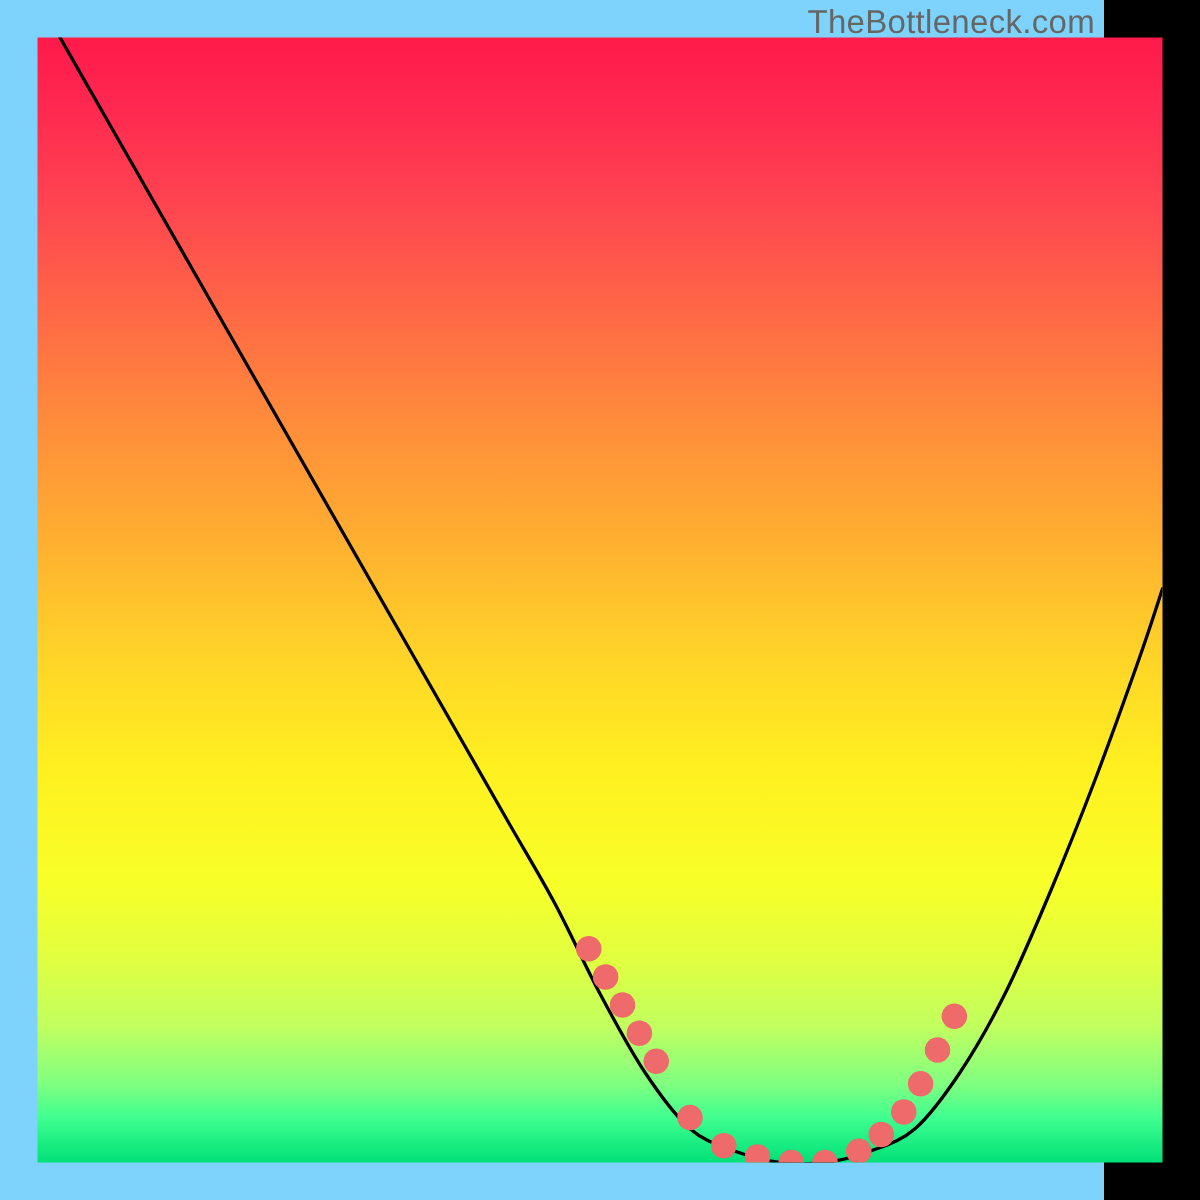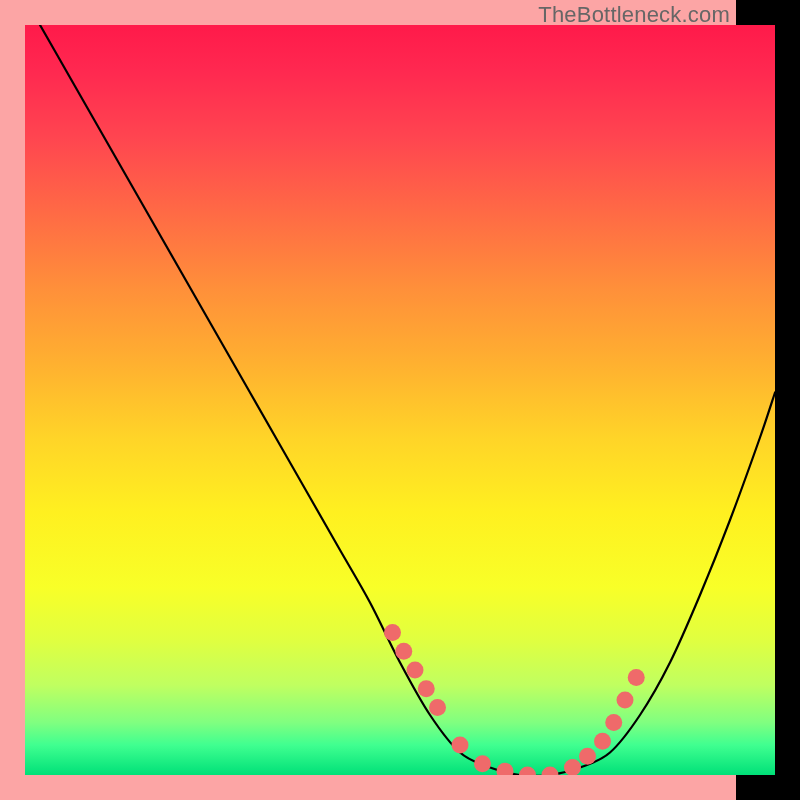--- a/index.html
+++ b/index.html
@@ -1,21 +1,21 @@
 <!DOCTYPE html>
 <html><head>
 <meta charset="utf-8">
 <style>
   * { margin: 0; padding: 0; box-sizing: border-box; }
   html, body { width: 800px; height: 800px; overflow: hidden; background: #000; }
   .chart-container {
     position: relative;
     width: 736px;
     height: 800px;
-    background: #fca5a5;
+    background: #7dd3fc;
   }
   .plot-area {
     position: absolute;
     left: 25px;
     top: 25px;
     width: 750px;
     height: 750px;
     background: linear-gradient(to bottom,
       #ff1a4a 0%,
       #ff2850 6%,

